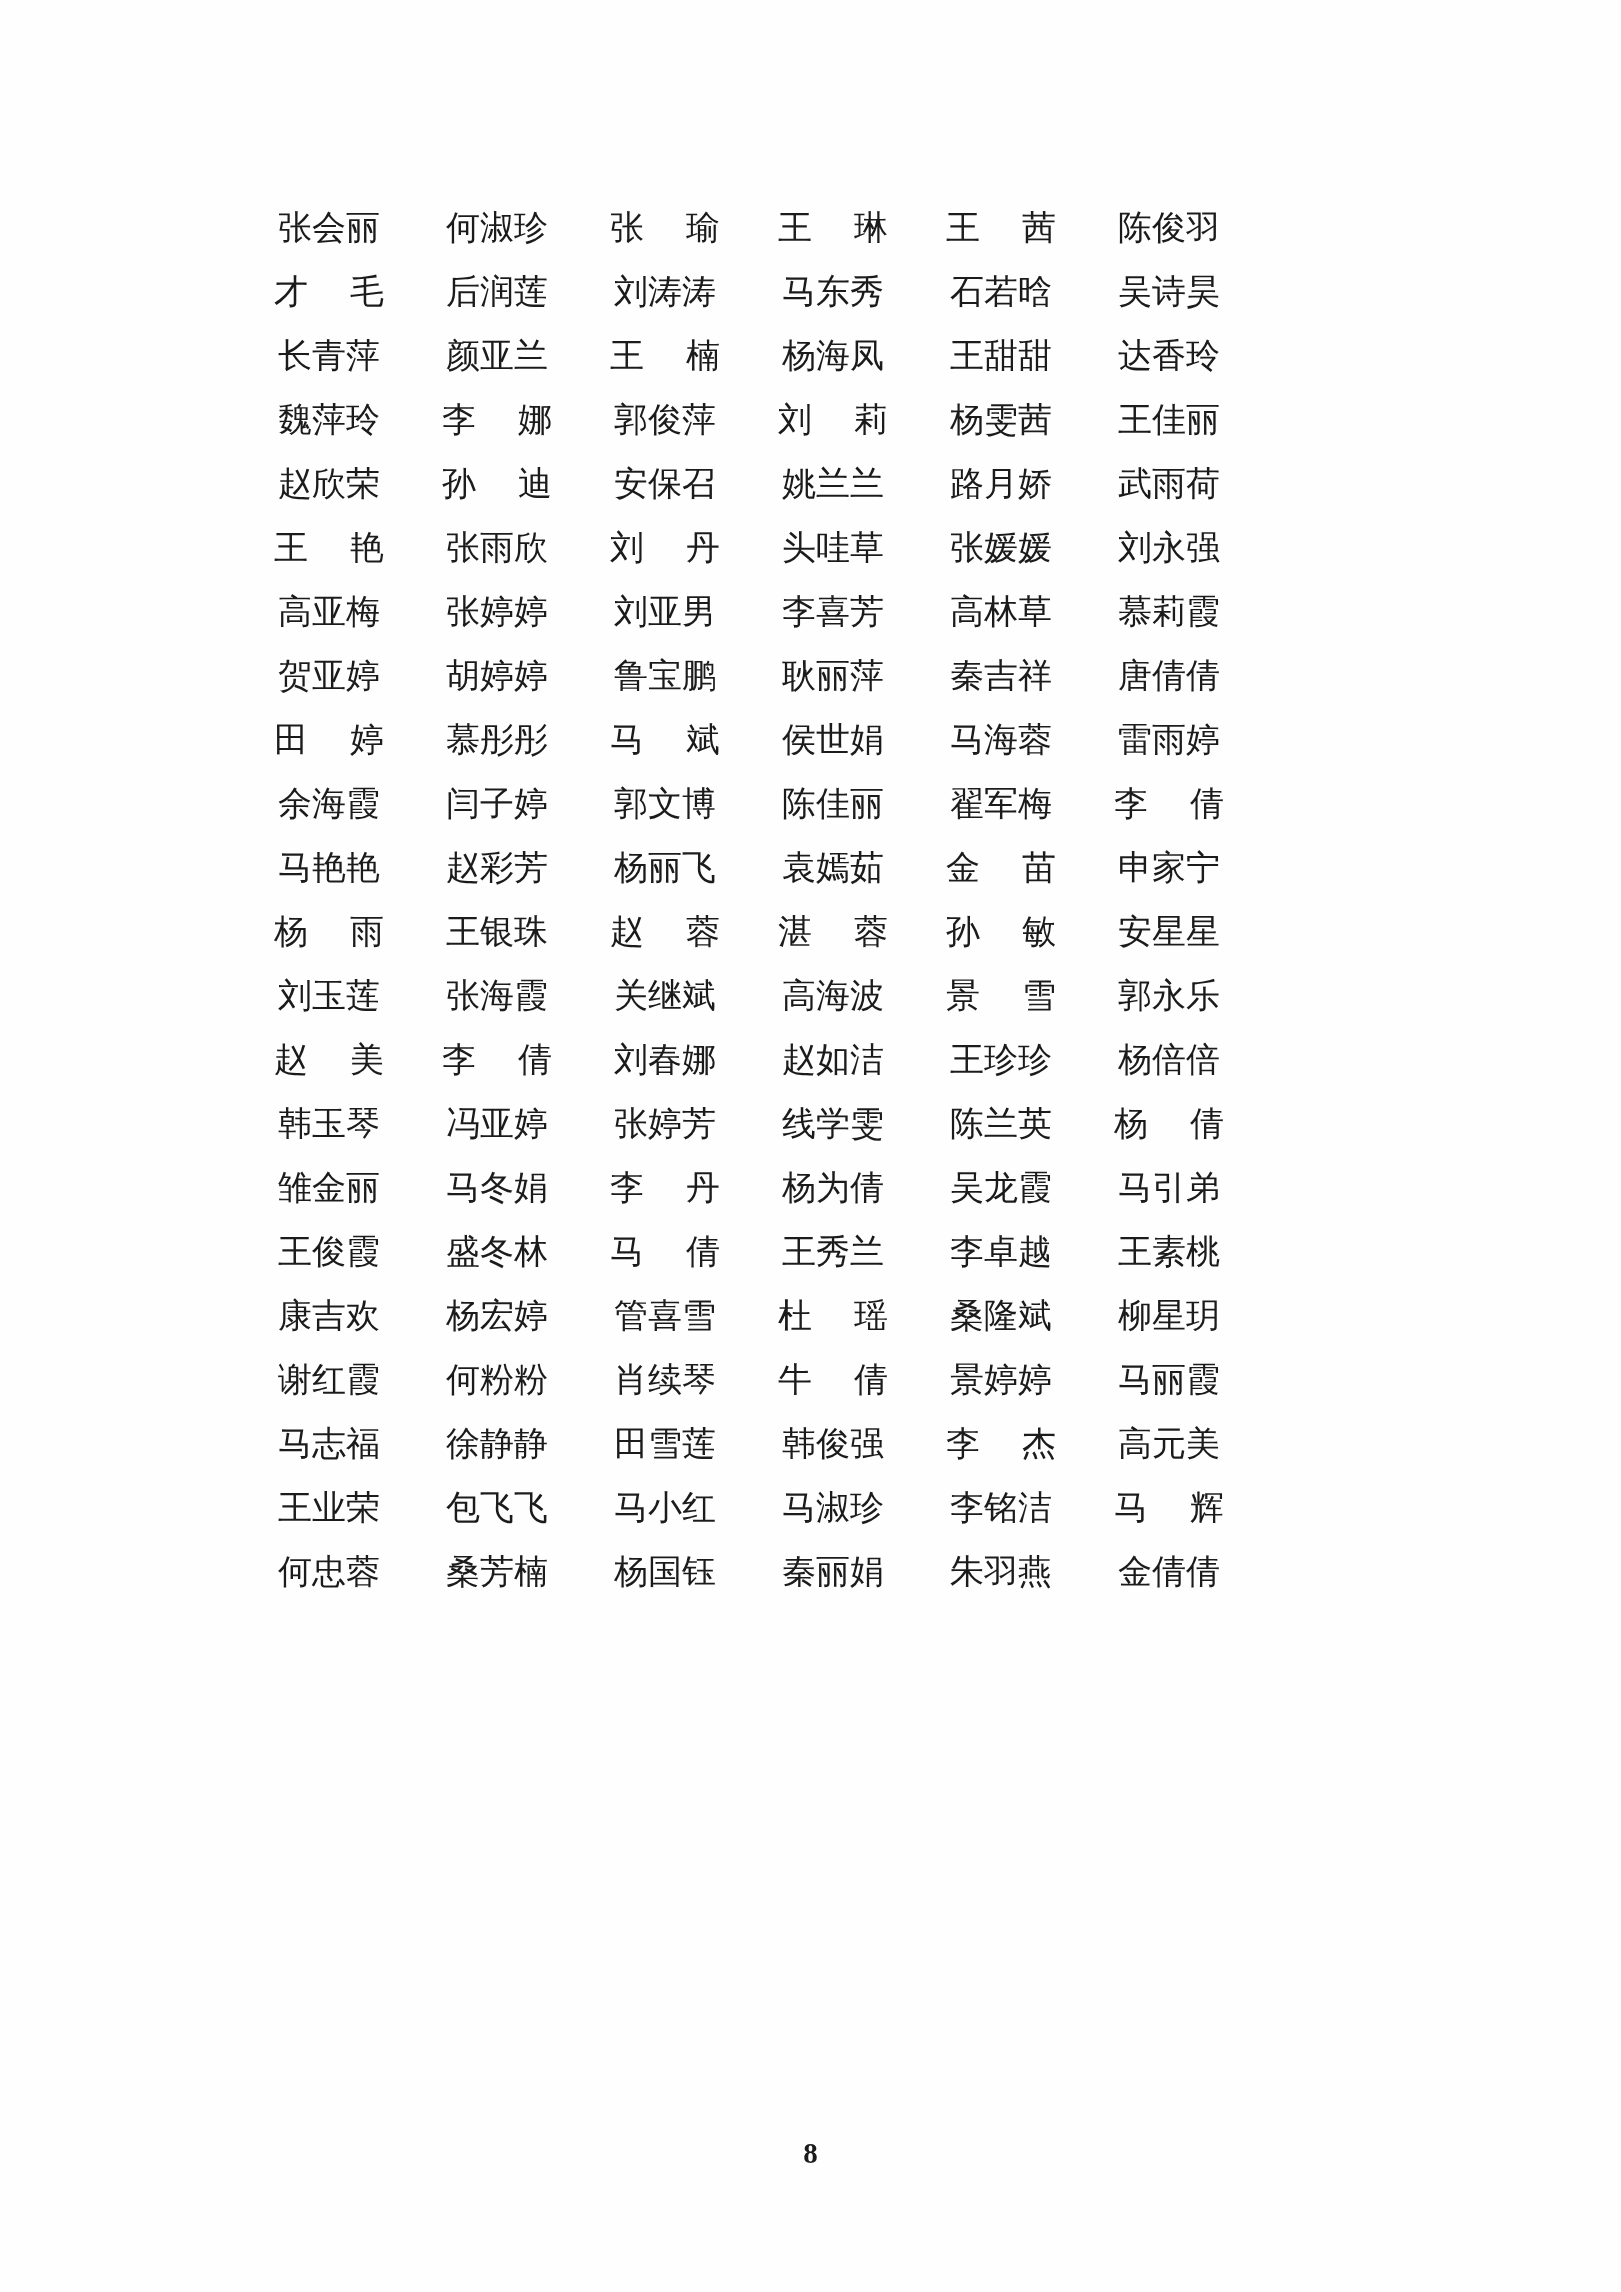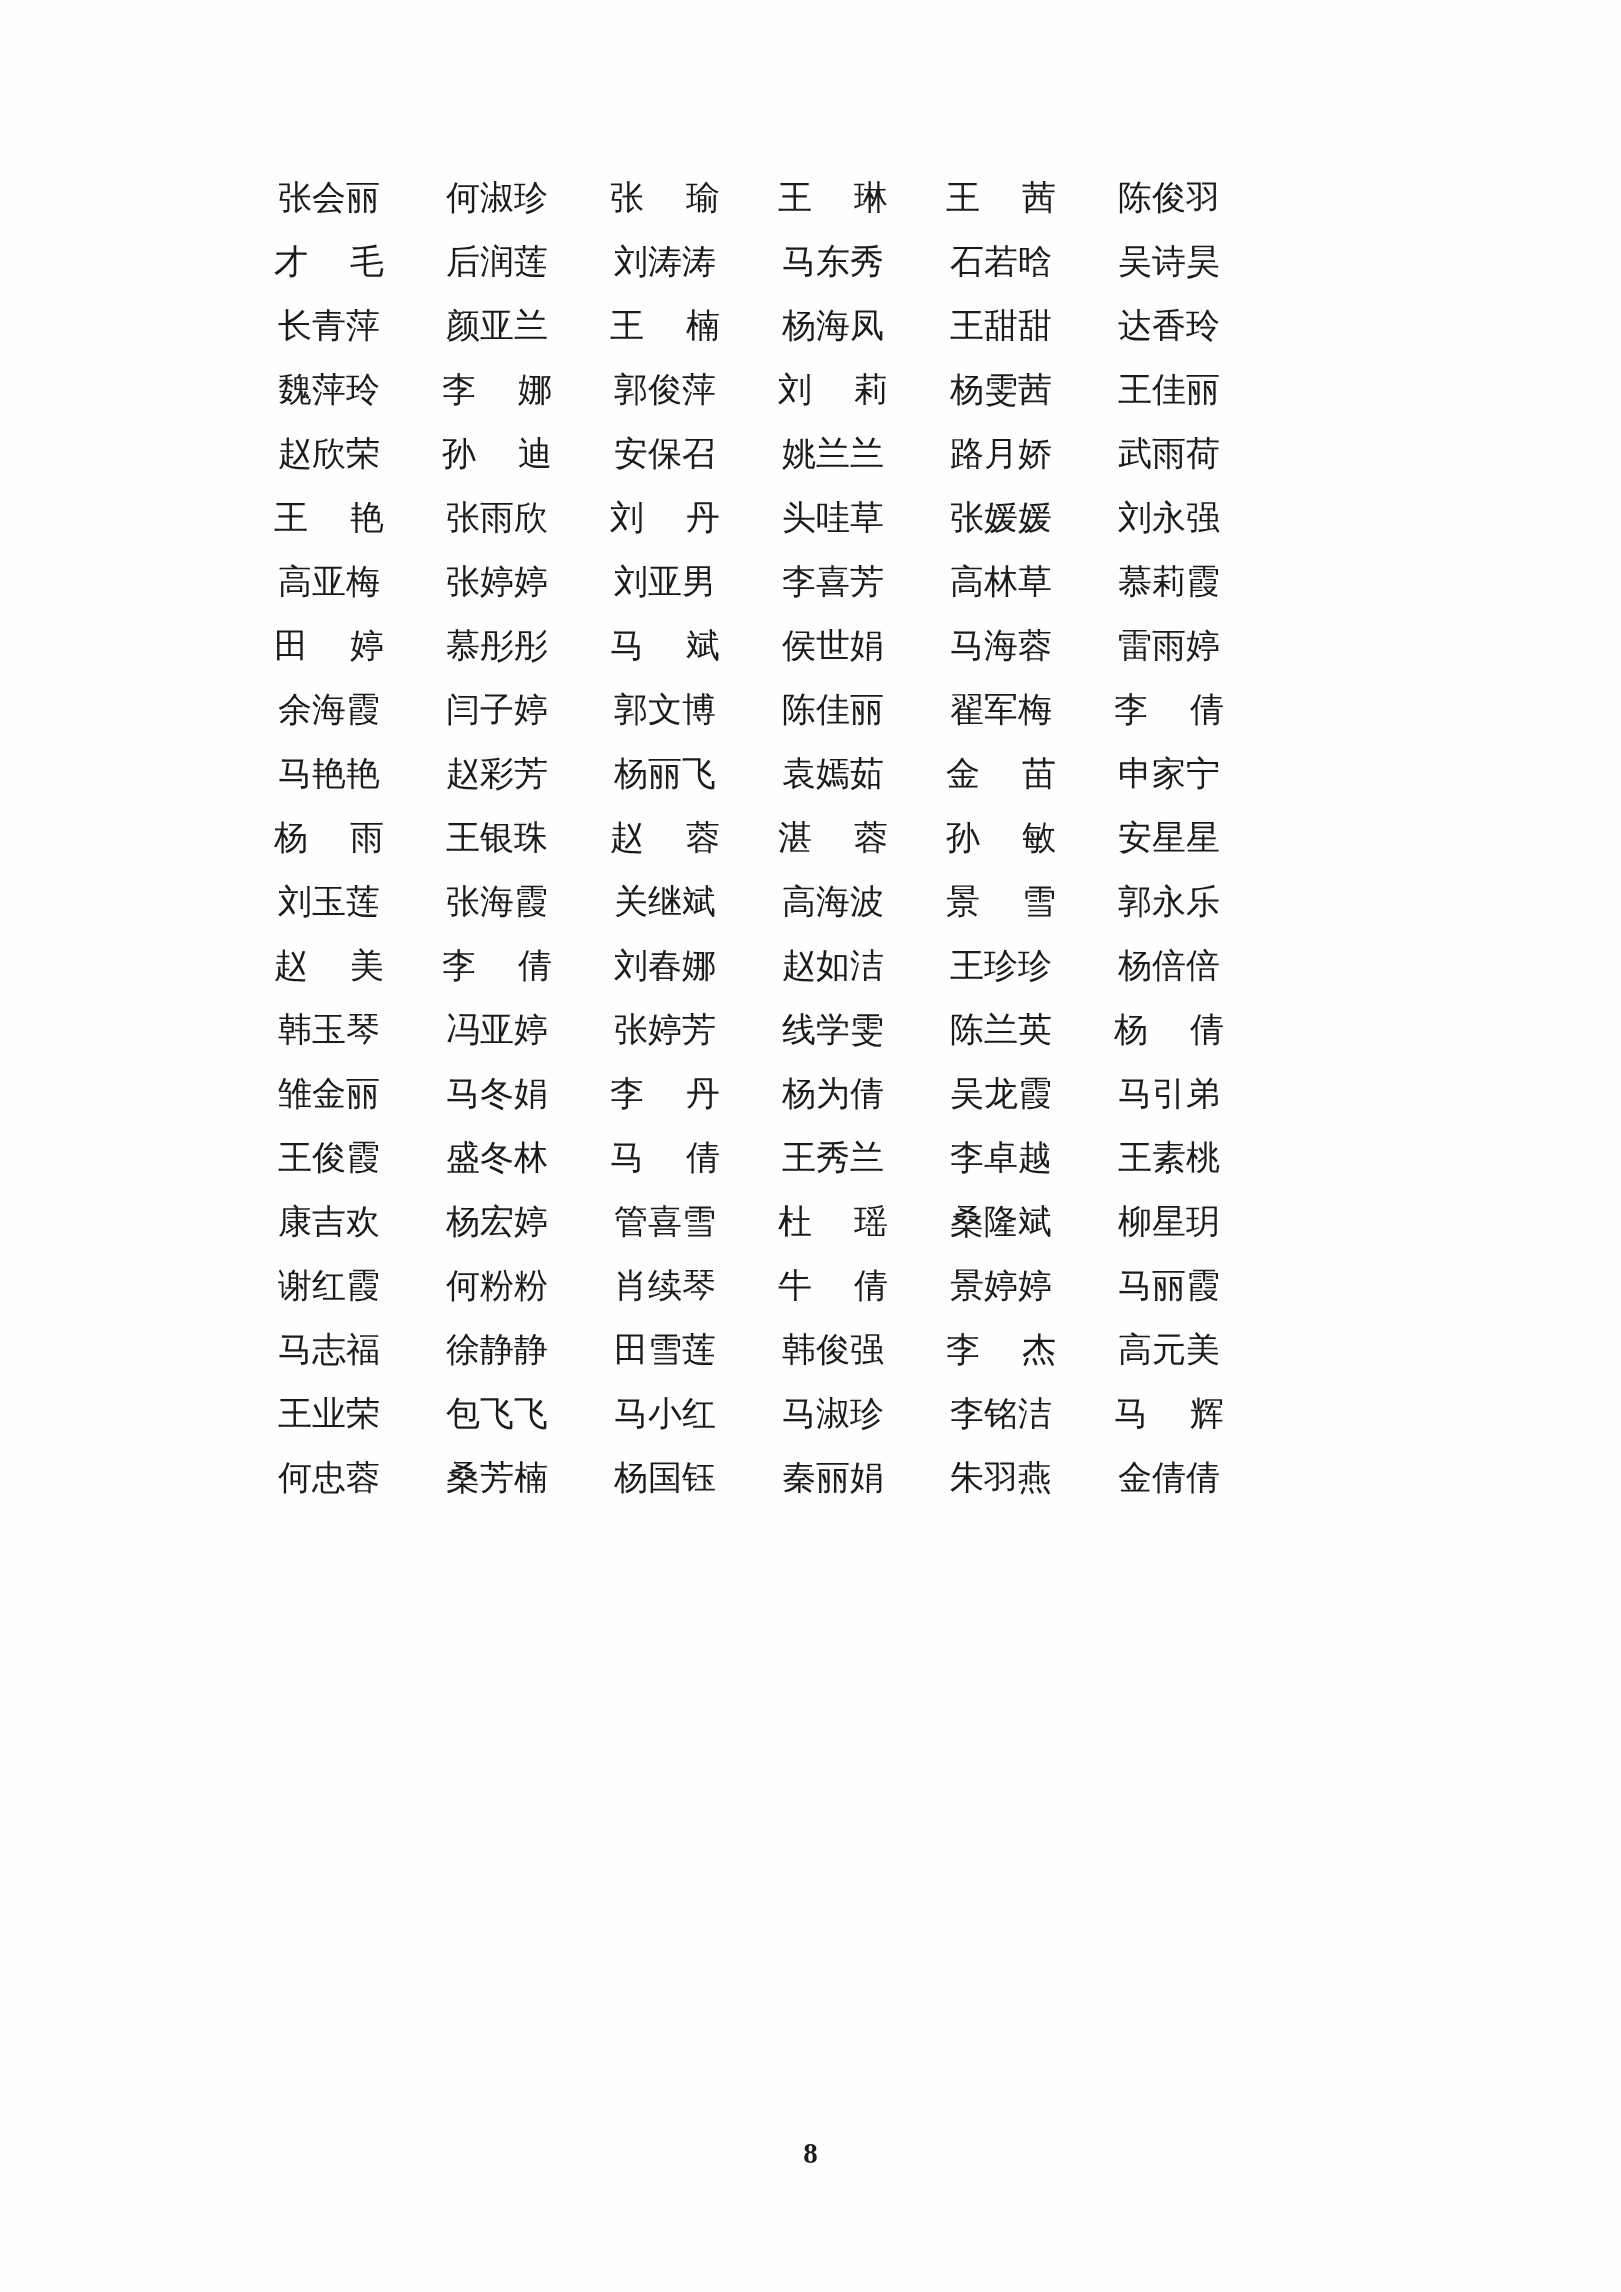--- a/index.html
+++ b/index.html
@@ -25,21 +25,21 @@
   }
   .name-grid {
     position: absolute;
     left: 245px;
     top: 181px;
     width: 1010px;
   }
   .name-row {
     display: flex;
     height: 64px;
-    align-items: flex-start;
+    align-items: flex-end;
   }
   .name-cell {
     width: 168px;
     text-align: center;
     font-size: 34px;
     line-height: 1;
     letter-spacing: 0px;
     color: #1b1b1b;
     font-family: "Liberation Serif", "DejaVu Serif", serif;
     white-space: nowrap;
@@ -151,20 +151,28 @@
       </div>
       <div class="name-row">
         <div class="name-cell">高亚梅</div>
         <div class="name-cell">张婷婷</div>
         <div class="name-cell">刘亚男</div>
         <div class="name-cell">李喜芳</div>
         <div class="name-cell">高林草</div>
         <div class="name-cell">慕莉霞</div>
       </div>
       <div class="name-row">
+        <div class="name-cell">贺亚婷</div>
+        <div class="name-cell">胡婷婷</div>
+        <div class="name-cell">鲁宝鹏</div>
+        <div class="name-cell">耿丽萍</div>
+        <div class="name-cell">秦吉祥</div>
+        <div class="name-cell">唐倩倩</div>
+      </div>
+      <div class="name-row">
         <div class="name-cell short">
           <span>田</span>
           <span>婷</span>
         </div>
         <div class="name-cell">慕彤彤</div>
         <div class="name-cell short">
           <span>马</span>
           <span>斌</span>
         </div>
         <div class="name-cell">侯世娟</div>

